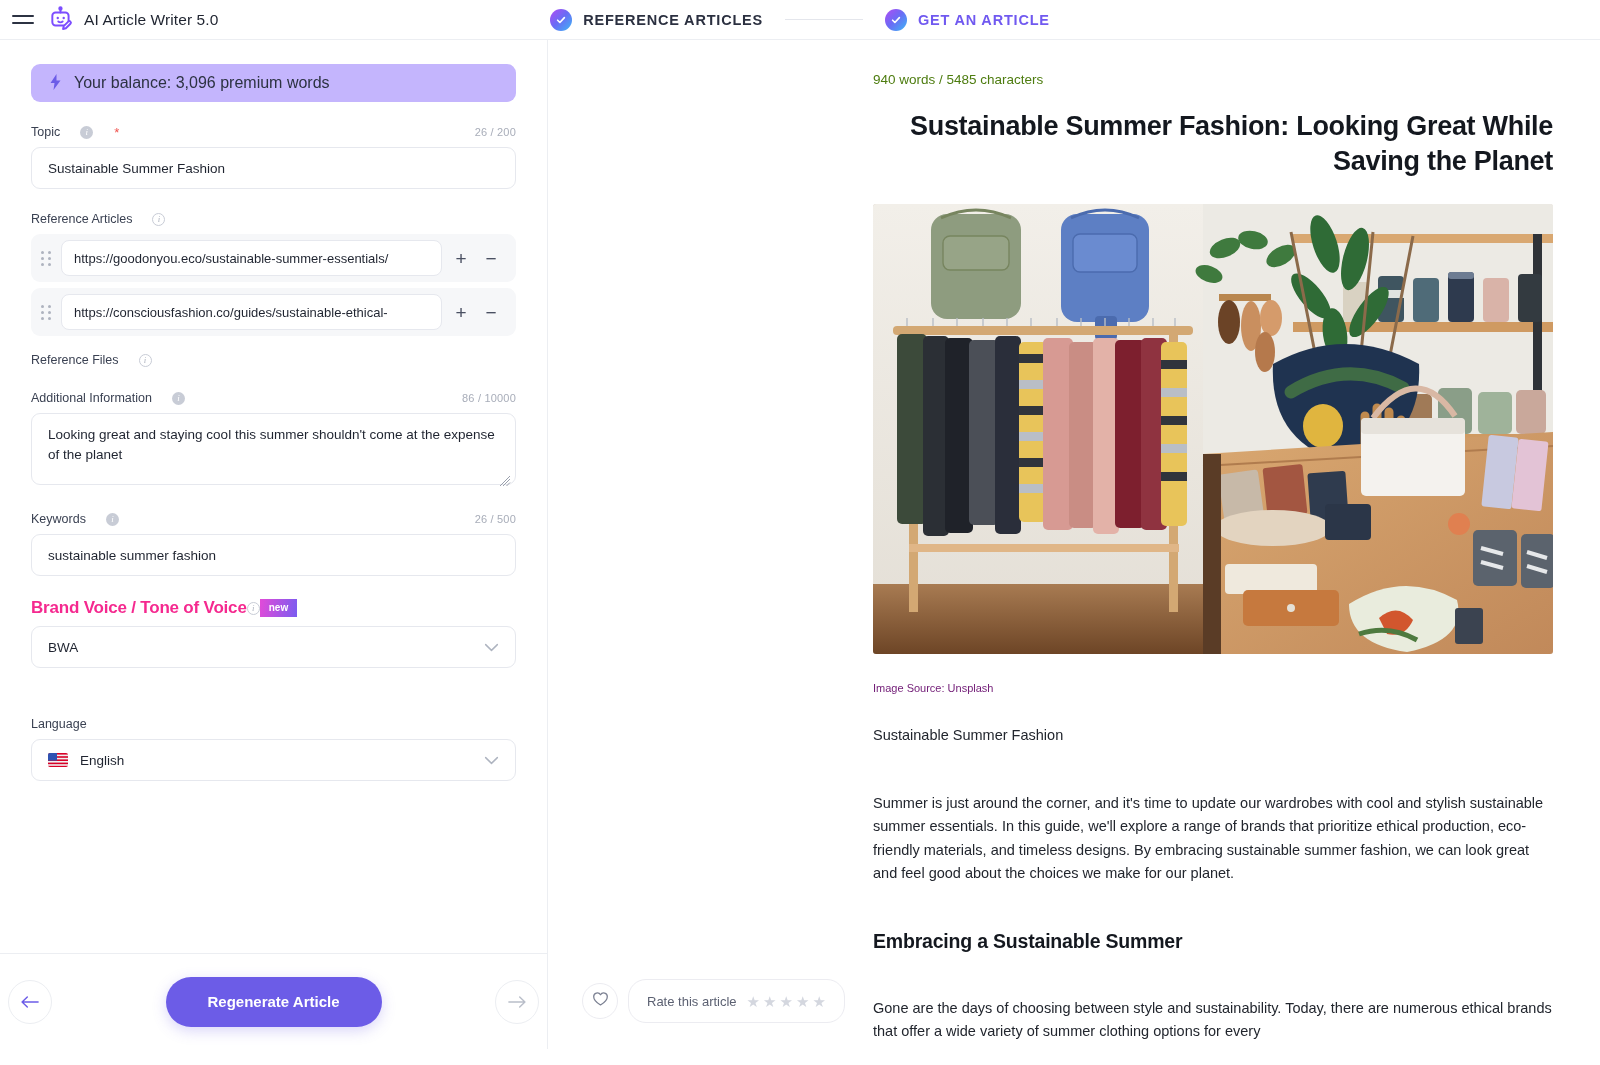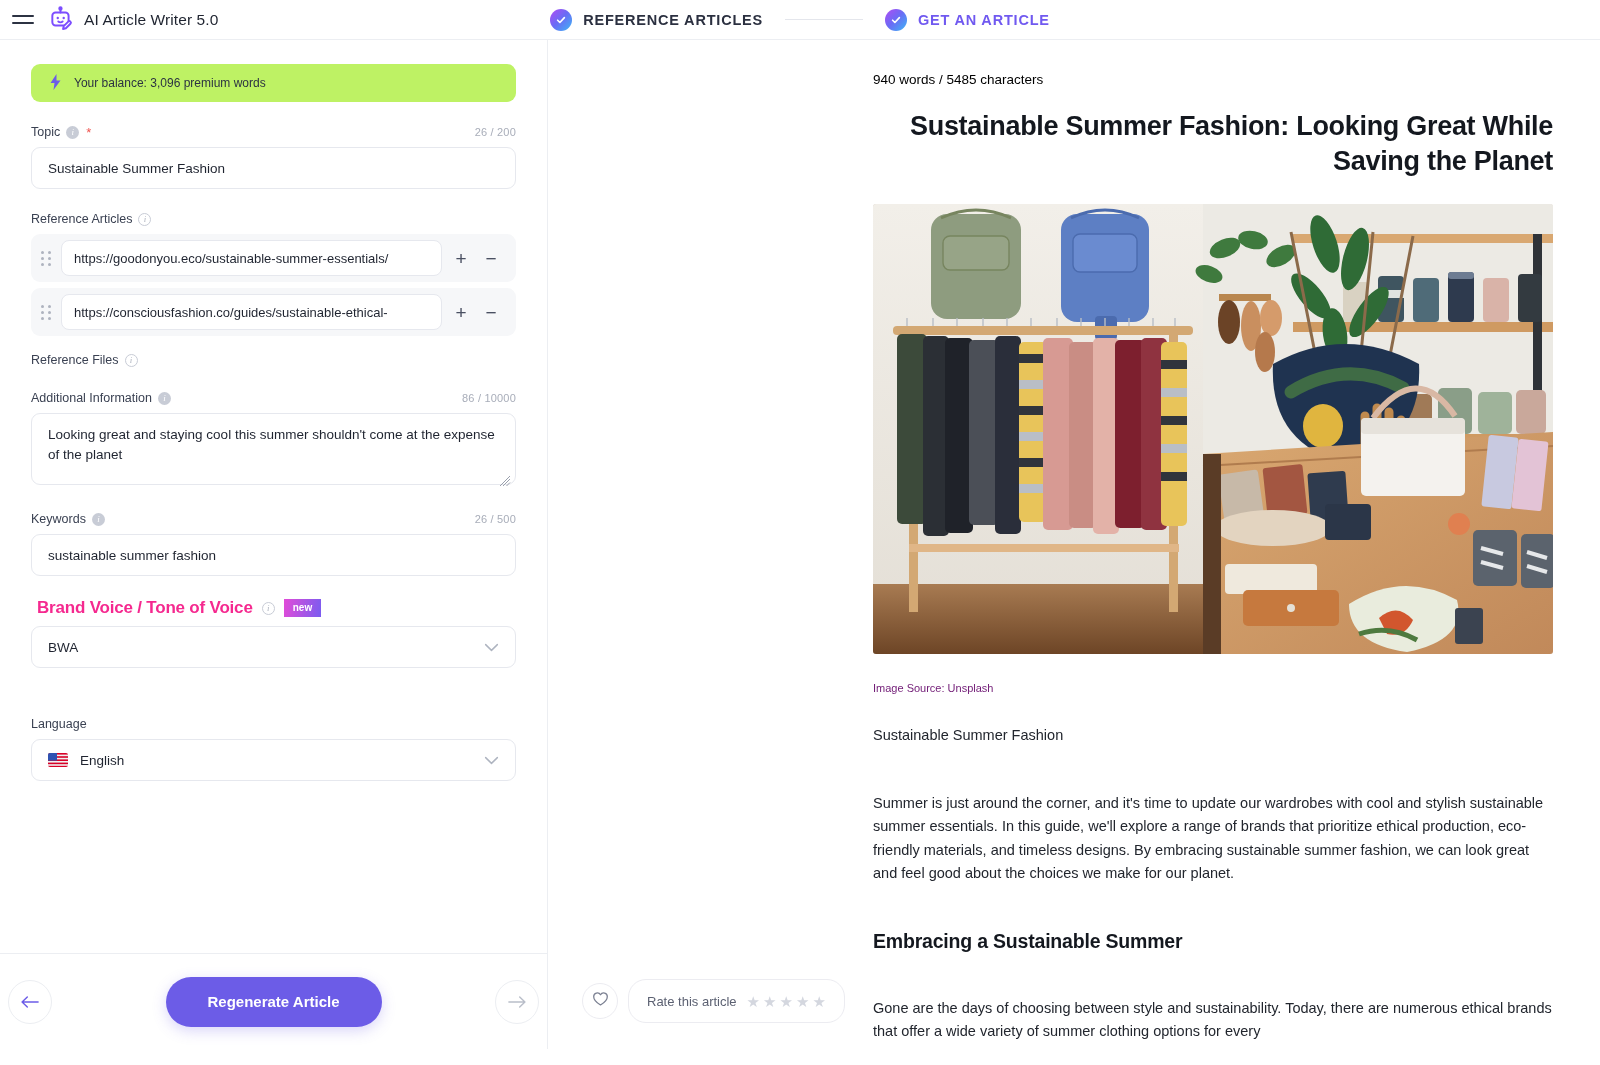--- a/index.html
+++ b/index.html
@@ -58,33 +58,33 @@
   .left-panel {
     width: 548px; flex: none;
     border-right: 1px solid #eceef2;
     display: flex; flex-direction: column;
     background: #fff;
   }
   .left-scroll { flex: 1; overflow: hidden; padding: 24px 31px 0 31px; }
 
   
   .balance {
-    background: #bef264; border-radius: 9px;
+    background: #c4b5fd; border-radius: 9px;
     height: 38px; display: flex; align-items: center; gap: 12px;
-    padding: 0 18px; font-size: 12px; color: #2c3242;
+    padding: 0 18px; font-size: 16px; color: #2c3242;
   }
   .bolt { color: #6c5ce7; font-size: 15px; line-height: 1; }
 
   
   .field { margin-top: 22px; }
   .field-head {
     display: flex; align-items: center; justify-content: space-between;
     margin-bottom: 7px; height: 16px;
   }
-  .field-label-wrap { display: flex; align-items: center; gap: 6px; }
+  .field-label-wrap { display: flex; align-items: center; gap: 20px; }
   .field-label { font-size: 12.5px; color: #3a4152; }
   .req { color: #f0534e; font-size: 13px; line-height: 1; margin-left: 1px; }
   .counter { font-size: 11px; color: #a8adb9; letter-spacing: .2px; }
   .info-icon {
     width: 13px; height: 13px; border-radius: 50%;
     background: #c8ccd6; color: #fff; font-size: 9px;
     display: inline-flex; align-items: center; justify-content: center;
     font-style: italic; font-family: "Liberation Serif", serif; line-height: 1;
     flex: none;
   }
@@ -129,21 +129,21 @@
     padding: 11px 16px; font-size: 13.5px; line-height: 1.45; color: #1f2430;
     font-family: "Liberation Sans", sans-serif; outline: none;
   }
   .ta-wrap { position: relative; }
   .ta-grip {
     position: absolute; right: 5px; bottom: 4px; width: 12px; height: 12px;
     pointer-events: none; color: #9aa0ad;
   }
 
   .brand-voice-label {
-    display: flex; align-items: center; gap: 9px; margin-bottom: 8px; margin-left: 6px;
+    display: flex; align-items: center; margin-bottom: 8px;
   }
   .brand-voice-label .title {
     font-size: 17px; font-weight: bold; color: #f5298f;
     letter-spacing: -.2px;
   }
   .badge-new {
     background: linear-gradient(100deg, #e24bd8 0%, #7a5cf0 100%);
     color: #fff; font-size: 10px; font-weight: bold;
     padding: 3px 9px 3.5px; border-radius: 0; letter-spacing: .1px;
   }
@@ -183,21 +183,21 @@
     font-size: 15px; font-weight: bold; cursor: pointer;
     font-family: "Liberation Sans", sans-serif;
     box-shadow: 0 4px 14px rgba(108,92,231,.25);
   }
 
   
   .right-panel { flex: 1; position: relative; overflow: hidden; background: #fff; }
   .article {
     width: 680px; margin-left: 325px; padding-top: 32px;
   }
-  .wordcount { font-size: 13.5px; color: #000000; margin-bottom: 22px; }
+  .wordcount { font-size: 13.5px; color: #4d7c0f; margin-bottom: 22px; }
   .article h1 {
     font-size: 27px; line-height: 1.28; font-weight: bold;
     color: #14181f; letter-spacing: -.3px; margin-bottom: 26px; text-align: right;
   }
   .hero {
     width: 680px; height: 450px; border-radius: 3px; overflow: hidden;
     position: relative; background: #d8cfc4;
   }
   .hero svg { display: block; width: 680px; height: 450px; }
   .img-source { font-size: 11px; color: #701a75; margin-top: 28px; }

